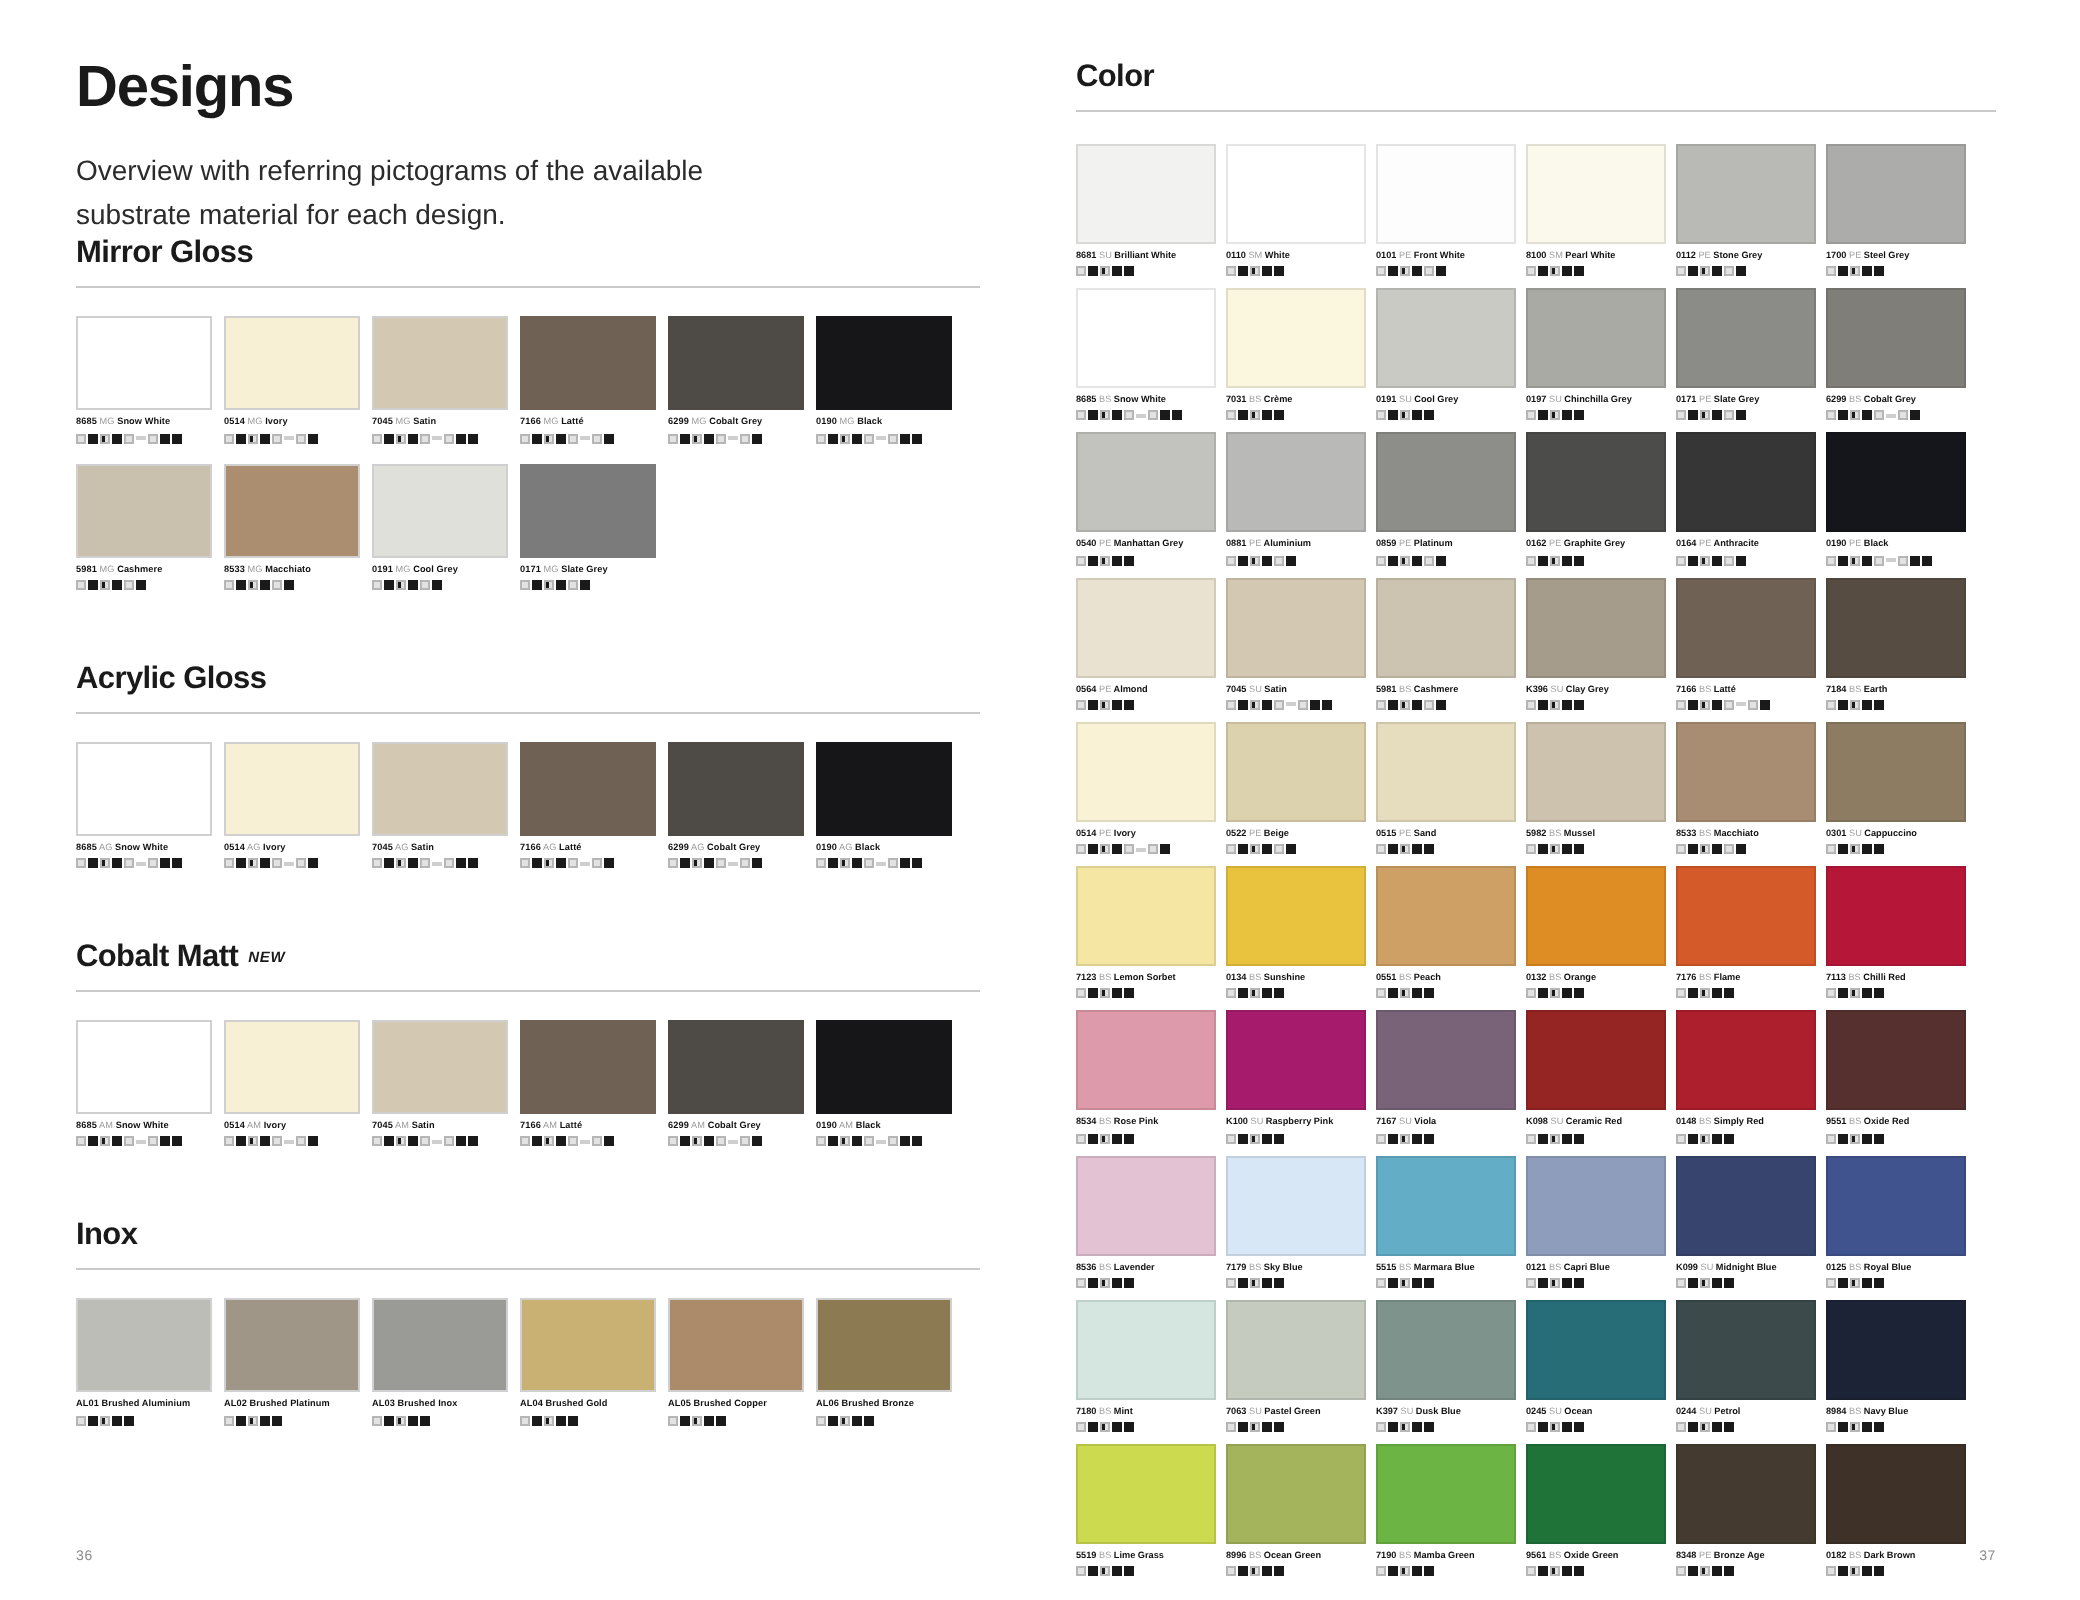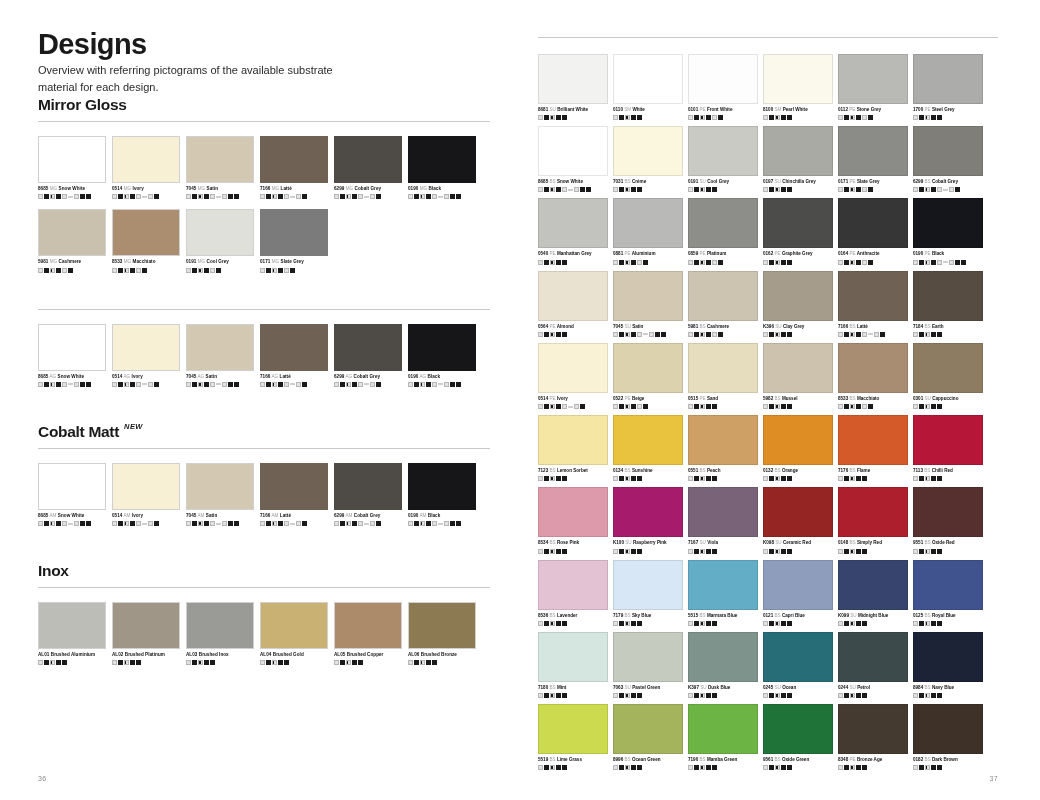--- a/index.html
+++ b/index.html
@@ -20,28 +20,28 @@
   .folio {
     position: absolute; bottom: 18px;
     font-size: 7px; color: #8a8a8a; letter-spacing: .3px;
   }
   .folio-left  { left: 38px; }
   .folio-right { right: 42px; }
 
   
   .doc-title {
     font-size: 29px; font-weight: bold; letter-spacing: -.6px;
-    line-height: 1; margin-bottom: 3px;
+    line-height: 1; margin-bottom: 16px;
   }
   .doc-sub {
-    font-size: 11px; line-height: 1.55; color: #2b2b2b;
+    font-size: 14px; line-height: 1.55; color: #2b2b2b;
     max-width: 330px;
   }
   .sec-head {
-    display: flex; align-items: center; gap: 5px;
+    display: flex; align-items: flex-end; gap: 5px;
     font-size: 15.5px; font-weight: bold; letter-spacing: -.3px;
   }
   .sec-head .new-flag {
     font-size: 7.5px; font-weight: bold; font-style: italic;
     letter-spacing: .4px; position: relative; top: -5px;
   }
   .rule { height: 1px; background: #c9c9c9; margin-top: 7px; }
 
   .col-head {
     font-size: 15.5px; font-weight: bold; letter-spacing: -.3px;
@@ -251,20 +251,23 @@
                 <i class="on"></i>
                 <i class="half"></i>
                 <i class="on"></i>
                 <i></i>
                 <i class="on"></i>
               </span>
             </div>
           </div>
         </div>
         <div class="section">
+          <div class="sec-head">
+            <span>Acrylic Gloss</span>
+          </div>
           <div class="rule"></div>
           <div class="sw-grid">
             <div class="sw-cell">
               <div class="sw-chip light" style="background: rgb(255, 255, 255);"></div>
               <div class="sw-label"><span class="code">8685</span><span class="family"> AG</span><span class="name"> Snow White</span></div>
               <span class="picto">
                 <i></i>
                 <i class="on"></i>
                 <i class="half"></i>
                 <i class="on"></i>
@@ -519,20 +522,21 @@
             </div>
           </div>
         </div>
       </div>
 
     <div class="folio folio-left">36</div>
   </div>
 
   <div class="page page-right">
 
+    <div class="col-head">Color</div>
     <div class="rule"></div>
 
     <div class="color-grid" id="color-grid">
         <div class="c-cell">
           <div class="c-chip" style="background: rgb(242, 242, 240);"></div>
           <div class="c-label"><span class="code">8681</span><span class="family"> SU</span><span class="name"> Brilliant White</span></div>
           <span class="picto">
             <i></i>
             <i class="on"></i>
             <i class="half"></i>

